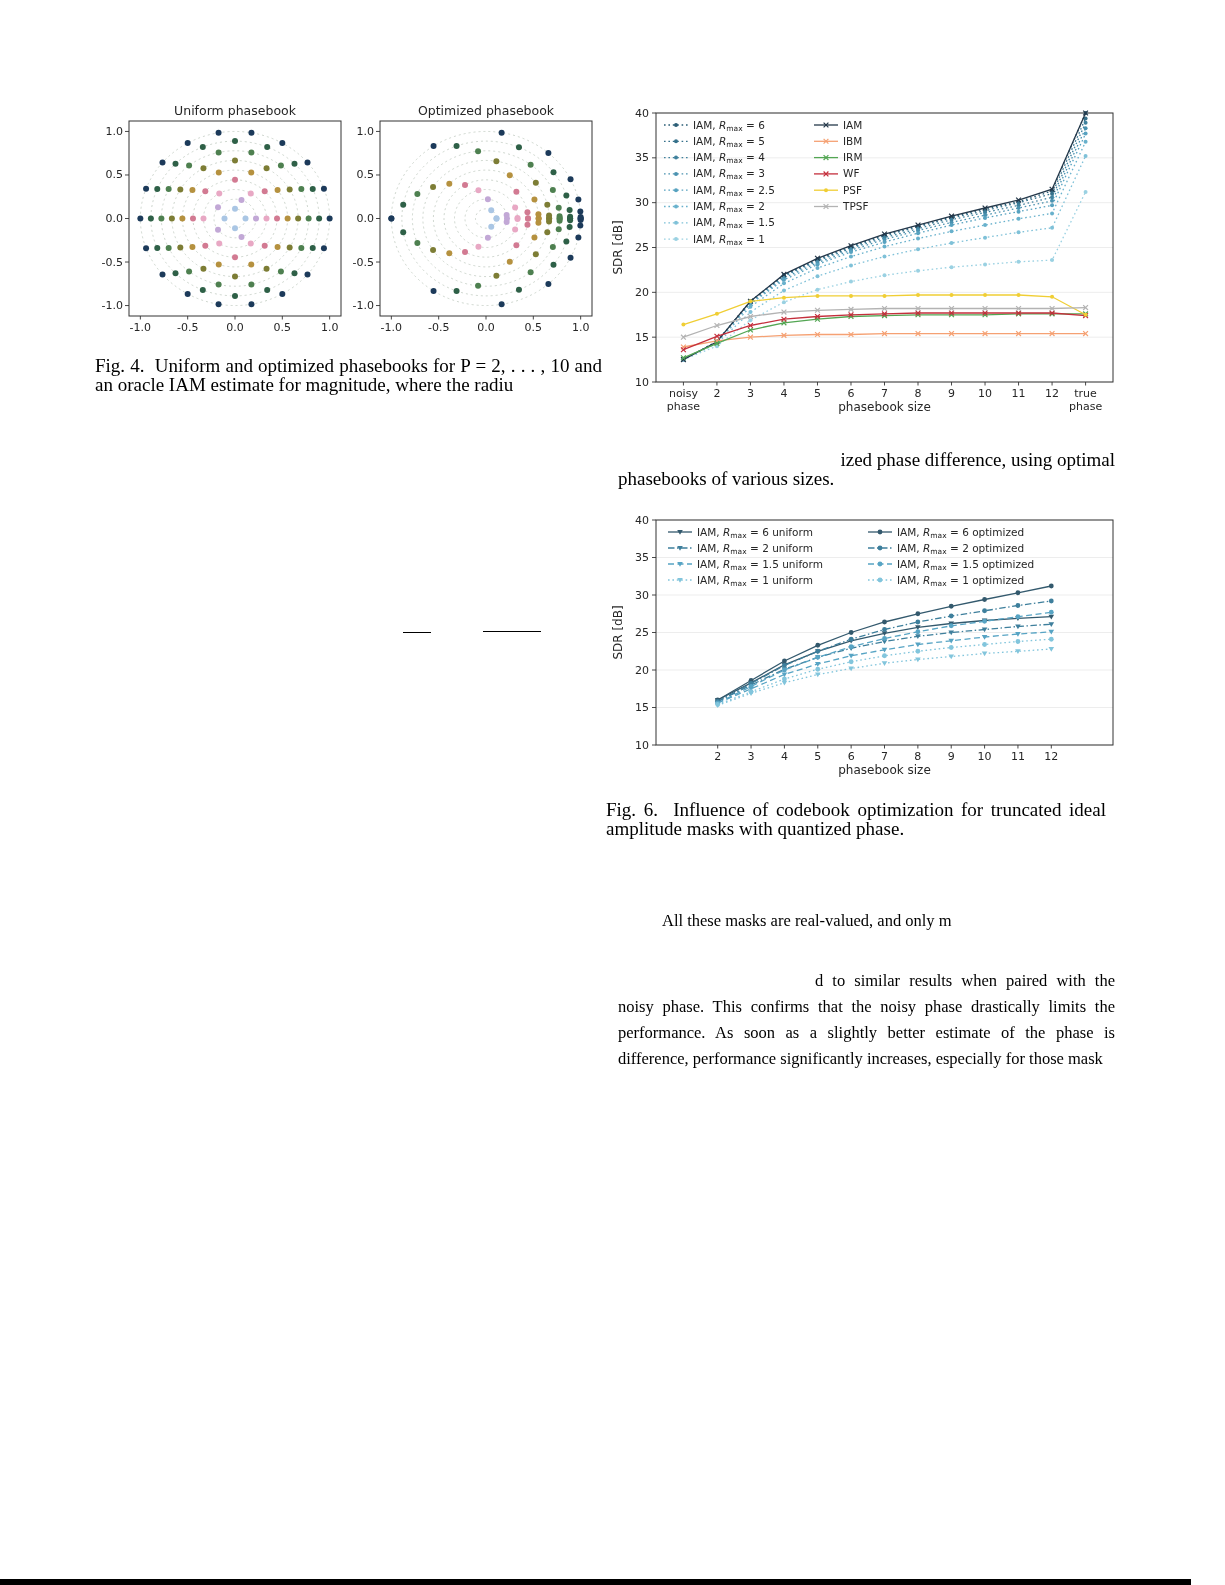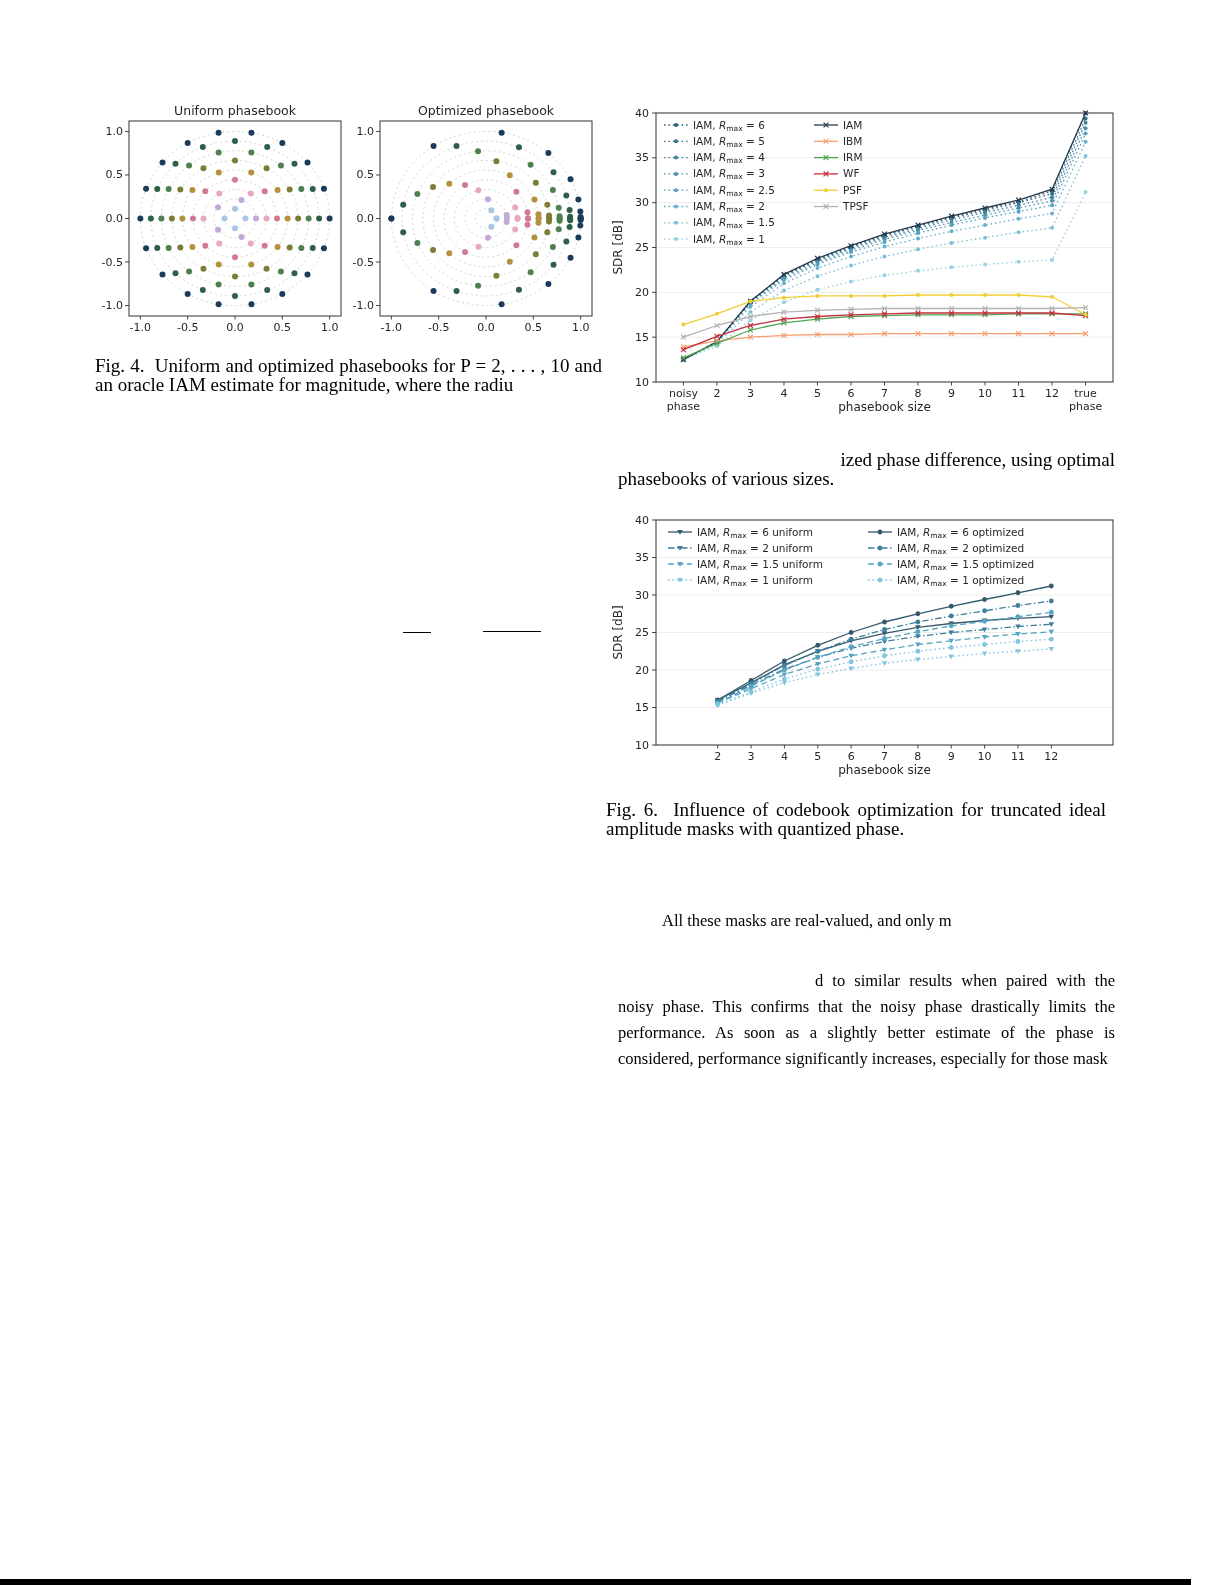--- a/index.html
+++ b/index.html
@@ -749,20 +749,20 @@
           <circle cx="270" cy="68" r="2.4" fill="#82c5dc"></circle>
           <text x="287" y="71.5" font-size="10.5"><tspan>IAM, </tspan><tspan font-style="italic">R</tspan><tspan font-size="7.5" dy="2">max</tspan><tspan dy="-2"> = 1 optimized</tspan></text>
         </g>
       </g>
     </svg>
 
   <div class="caption cap-justify" style="left:606px; top:800px; width:500px;">Fig. 6.&nbsp;&nbsp;Influence of codebook optimization for truncated ideal amplitude masks with quantized phase.</div>
 
   <div class="body-text" style="left:618px; top:908px; width:497px;margin-left:44px;">All these masks are real-valued, and only m</div>
 
-  <div class="body-text" style="left:618px; top:968px; width:497px; text-align:justify; text-indent:197px;">d to similar results when paired with the noisy phase. This confirms that the noisy phase drastically limits the performance. As soon as a slightly better estimate of the phase is considered, performance significantly increases, especially for those mask</div>
+  <div class="body-text" style="left:618px; top:968px; width:497px; text-align:justify; text-indent:197px;">d to similar results when paired with the noisy phase. This confirms that the noisy phase drastically limits the performance. As soon as a slightly better estimate of the phase is difference, performance significantly increases, especially for those mask</div>
 
   <div class="mathbar" style="left:403px; top:632px; width:28px;"></div>
   <div class="mathbar" style="left:483px; top:631px; width:58px;"></div>
 
   <div class="bottom-rule"></div>
 
 </div>
 
 </body></html>

